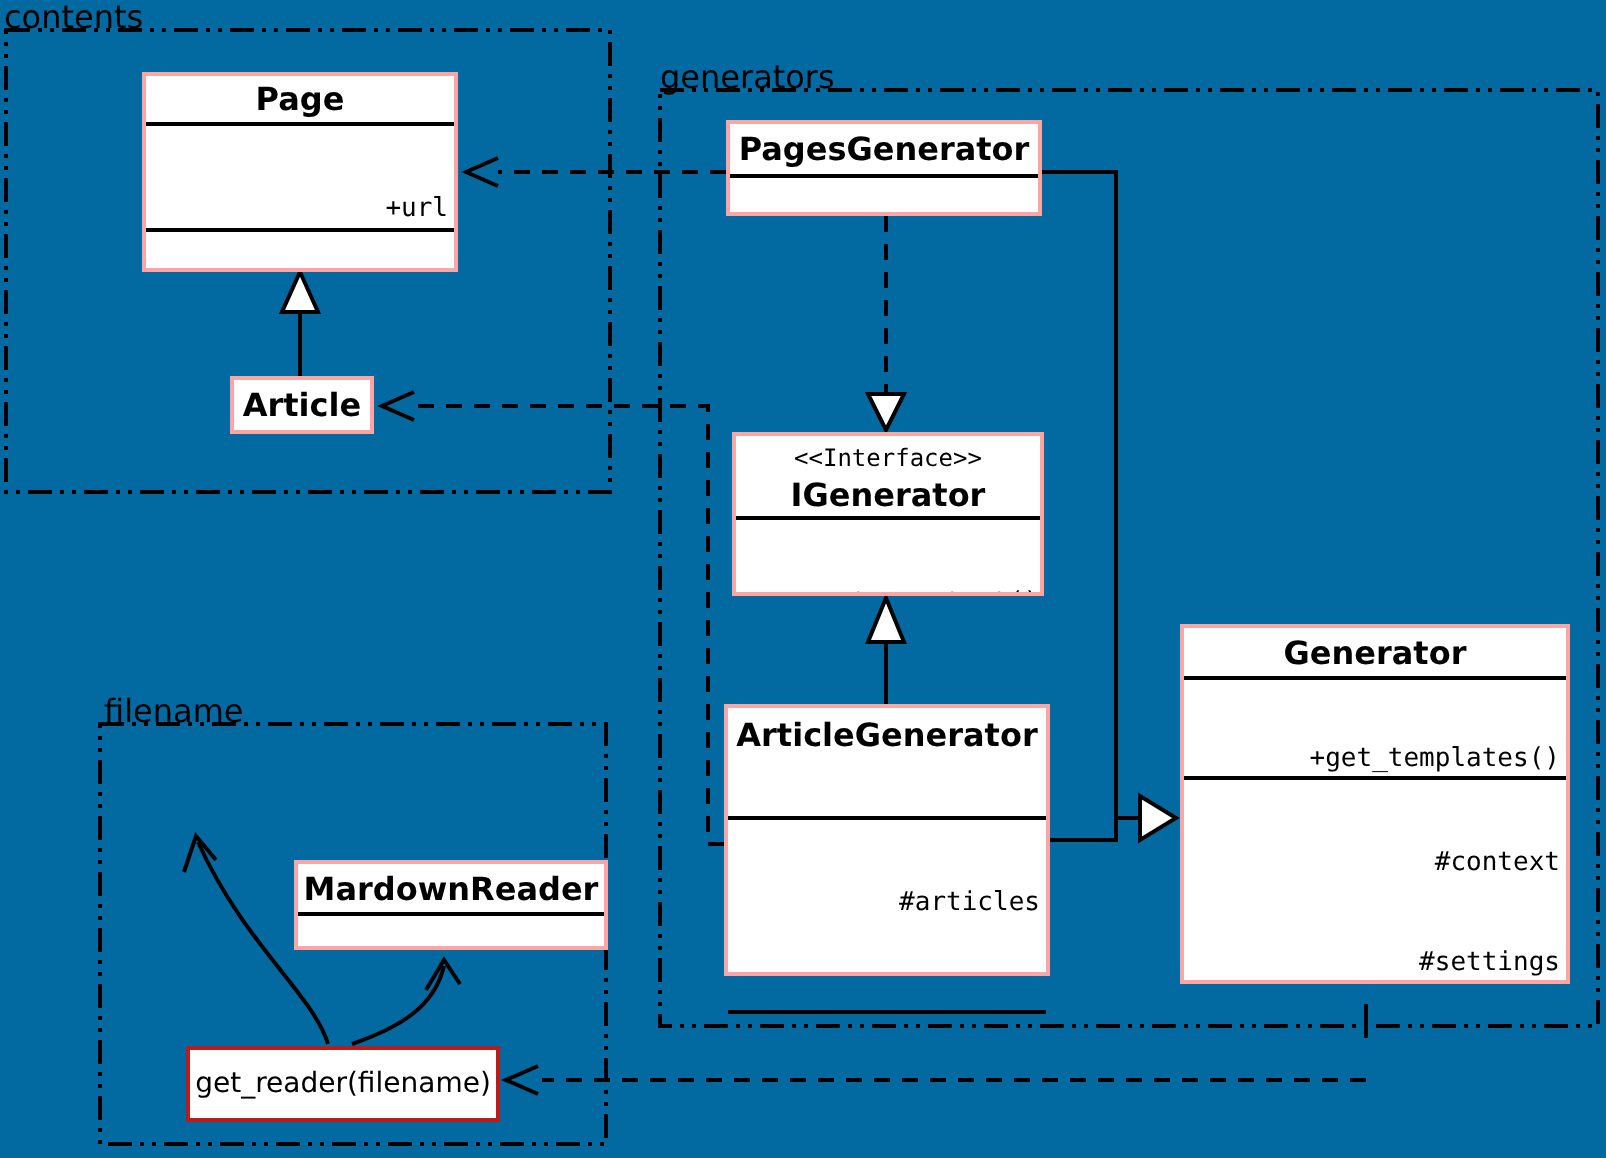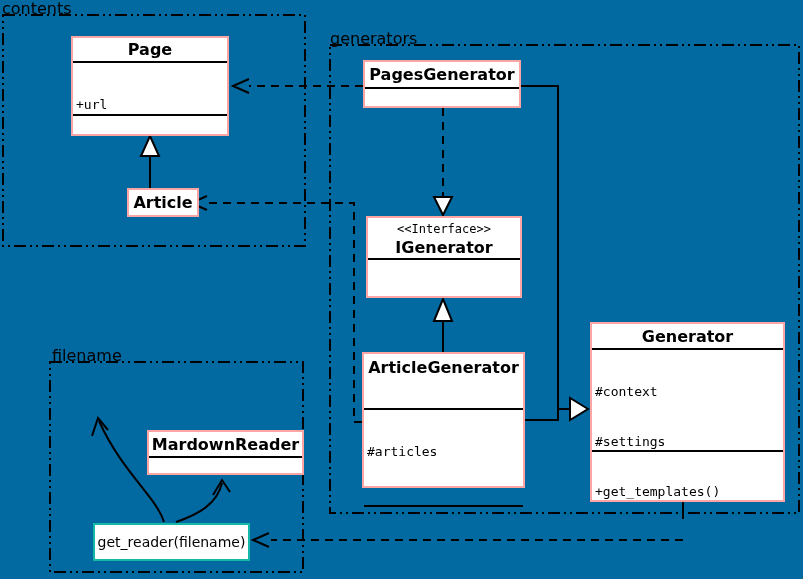--- a/index.html
+++ b/index.html
@@ -24,25 +24,25 @@
   .hdr{flex:0 0 auto;text-align:center;}
   .stereo{
     font-family:"DejaVu Sans Mono",monospace;font-size:12px;
     line-height:15px;padding-top:4px;white-space:nowrap;
   }
   .hdr .name{font-weight:bold;font-size:16px;line-height:21px;white-space:nowrap;}
   .cmp{
     border-top:2px solid #000;
     font-family:"DejaVu Sans Mono",monospace;font-size:13px;
     line-height:16.5px;padding:1px 3px 0 3px;white-space:pre;
-    box-sizing:border-box;flex:0 0 auto;overflow:hidden;
+    box-sizing:border-box;flex:0 0 auto;overflow:hidden;text-align:right;
   }
   .cmp.grow{flex:1 1 auto;}
   .plainbox{
-    position:absolute;background:#fff;border:2px solid #14b8a6;
+    position:absolute;background:#fff;border:2px solid #b91c1c;
     box-sizing:border-box;display:flex;align-items:center;justify-content:center;
     font-size:14px;white-space:nowrap;
   }
 </style>
 </head>
 <body>
 
 <div class="stage">
 
   <svg class="wires" width="803" height="579" viewBox="0 0 803 579">
@@ -92,21 +92,21 @@
     <div class="cmp" style="height:53px;">
       <div>+url</div>
       
       
     </div>
     <div class="cmp grow">
       
     </div>
   </div>
 
-  <div class="cls" style="left:127px;top:188px;width:72px;height:29px;">
+  <div class="cls" style="left:115px;top:188px;width:72px;height:29px;">
     <div class="ttl" style="flex:1;">Article</div>
   </div>
 
   <div class="cls" style="left:363px;top:60px;width:158px;height:48px;">
     <div class="ttl" style="height:25px;">PagesGenerator</div>
     <div class="cmp grow" style="line-height:17px;padding-top:0;">
       
     </div>
   </div>
 
@@ -128,32 +128,32 @@
       
       
       
     </div>
     <div class="cmp grow">
       <div>+generate_feeds()</div>
       
     </div>
   </div>
 
-  <div class="cls" style="left:590px;top:322px;width:195px;height:180px;">
+  <div class="cls" style="left:590px;top:312px;width:195px;height:180px;">
     <div class="ttl" style="height:24px;">Generator</div>
+    <div class="cmp grow" style="line-height:16px;padding-top:0;">
+      <div>+get_templates()</div>
+      
+      
+    </div>
     <div class="cmp" style="height:102px;">
       <div>#context</div>
       <div>#settings</div>
       
       
-      
-      
-    </div>
-    <div class="cmp grow" style="line-height:16px;padding-top:0;">
-      <div>+get_templates()</div>
       
       
     </div>
   </div>
 
 
   <div class="cls" style="left:147px;top:430px;width:157px;height:45px;">
     <div class="ttl" style="height:24px;">MardownReader</div>
     <div class="cmp grow" style="line-height:15px;padding-top:0;">
       

